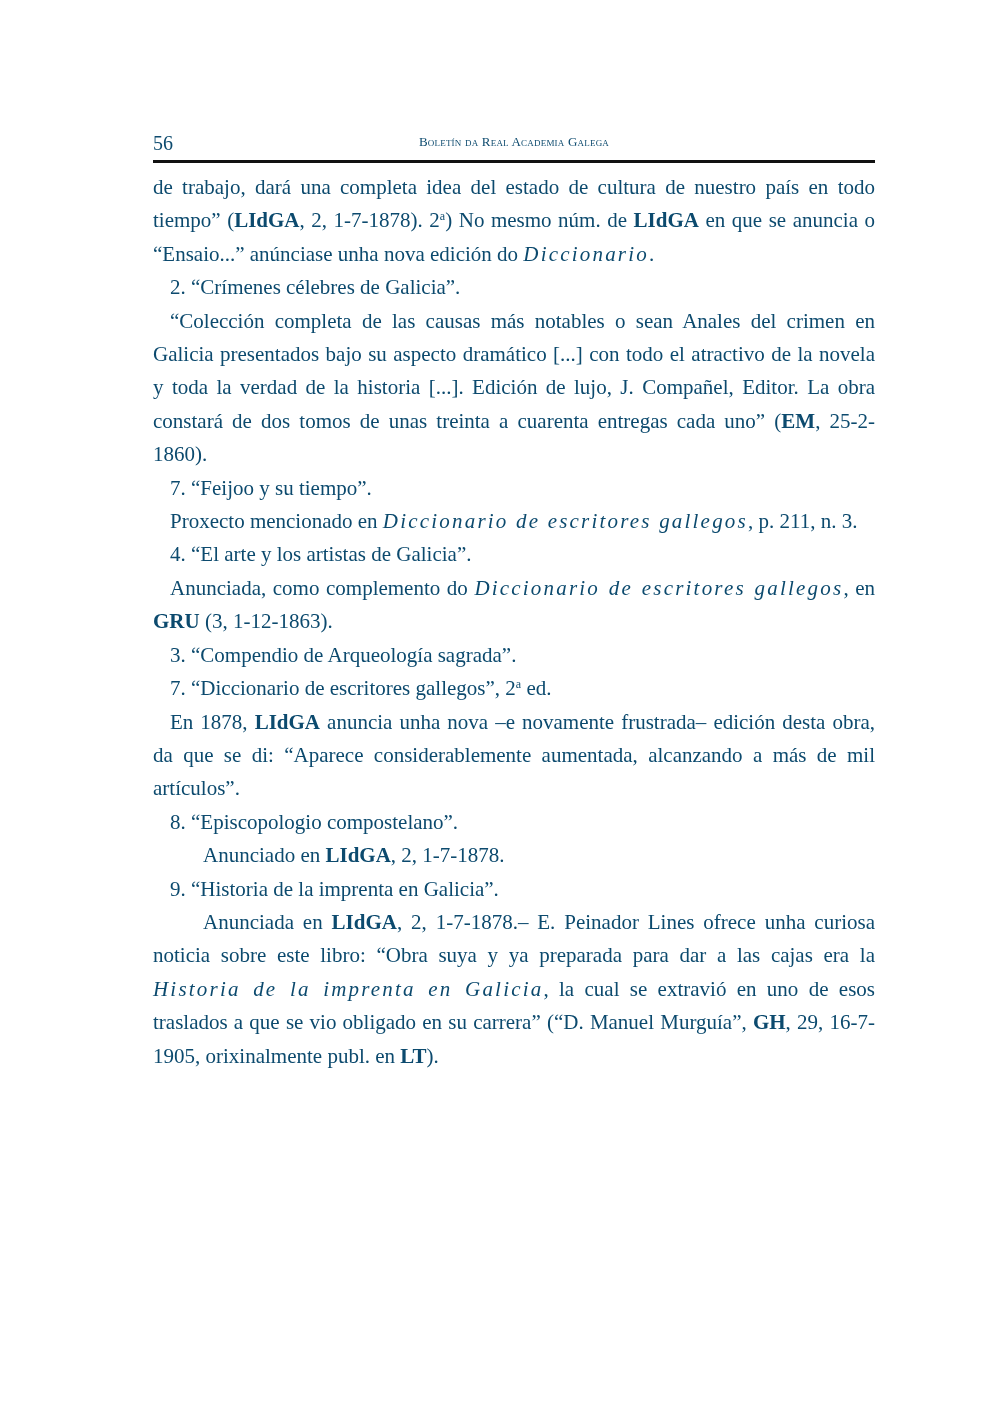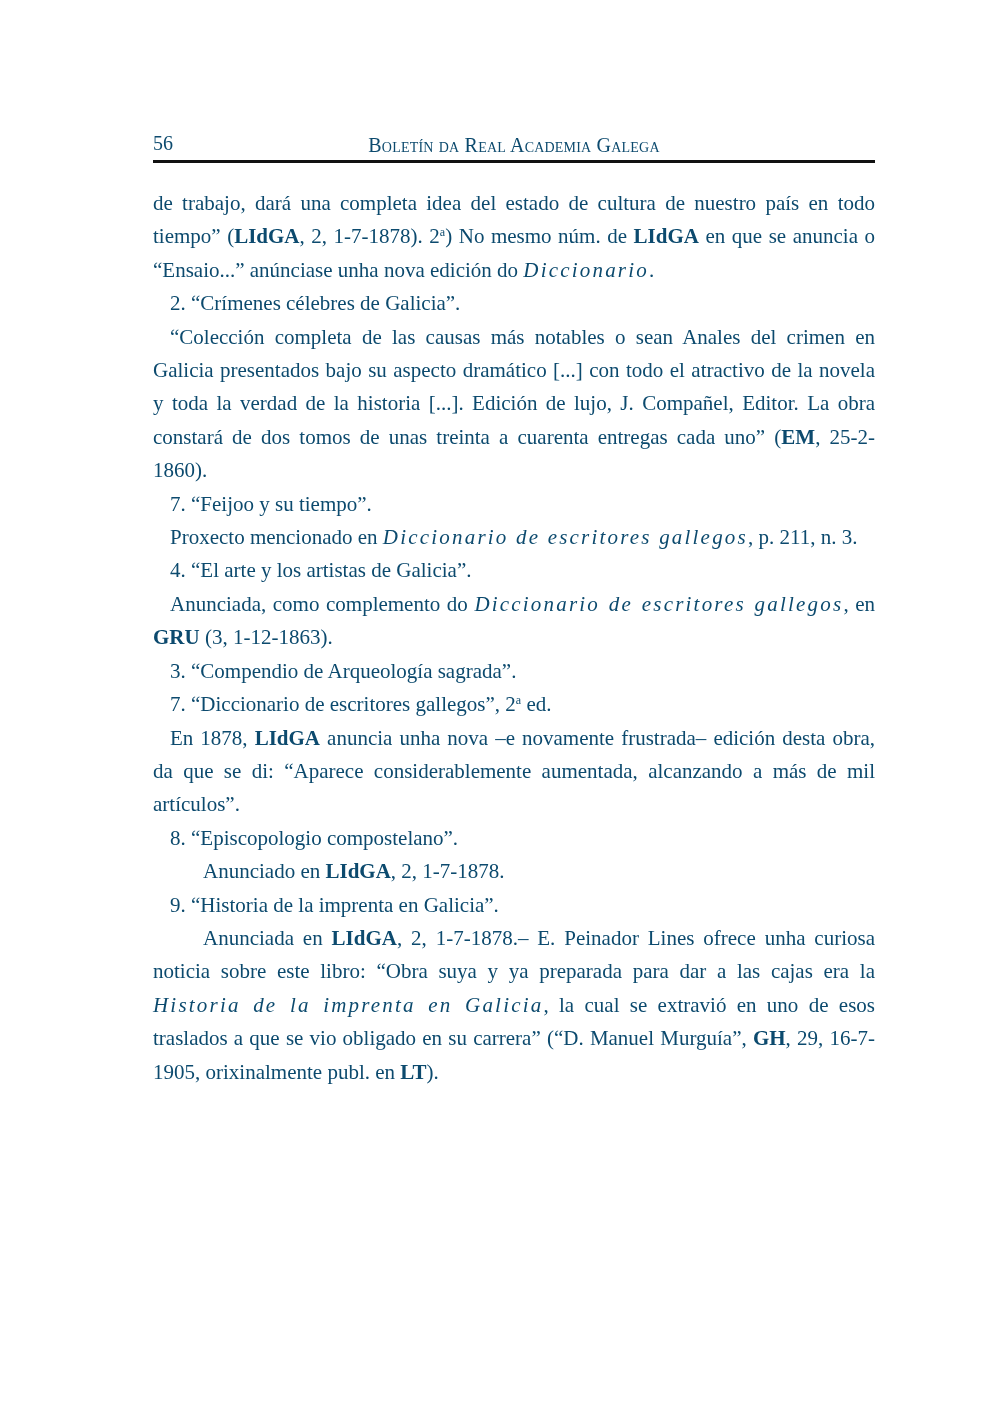--- a/index.html
+++ b/index.html
@@ -12,23 +12,23 @@
     .header {
       position: relative; height: 32px;
       border-bottom: 3px solid #111111;
     }
     .page-number {
       position: absolute; left: 0; top: 4px;
       font-size: 20px; letter-spacing: 0;
     }
     .running-title {
       position: absolute; left: 0; right: 0; top: 6px; text-align: center;
-      font-size: 20px; font-variant: small-caps; letter-spacing: 0.2px;
+      font-size: 13px; font-variant: small-caps; letter-spacing: 0.2px;
     }
-    .body { margin-top: 24px; font-size: 21px; line-height: 33.4px; }
+    .body { margin-top: 8px; font-size: 21px; line-height: 33.4px; }
     .para { margin: 0; text-align: justify; text-align-last: left; }
     .para.indent { text-indent: 17px; }
     .para.indent2 { text-indent: 50px; }
     .para.noindent { text-indent: 0; }
     .b { font-weight: bold; }
     .i { font-style: italic; letter-spacing: 2.2px; }
     sup { font-size: 12px; line-height: 0; vertical-align: 7px; }
   </style>
 </head>
 <body>

